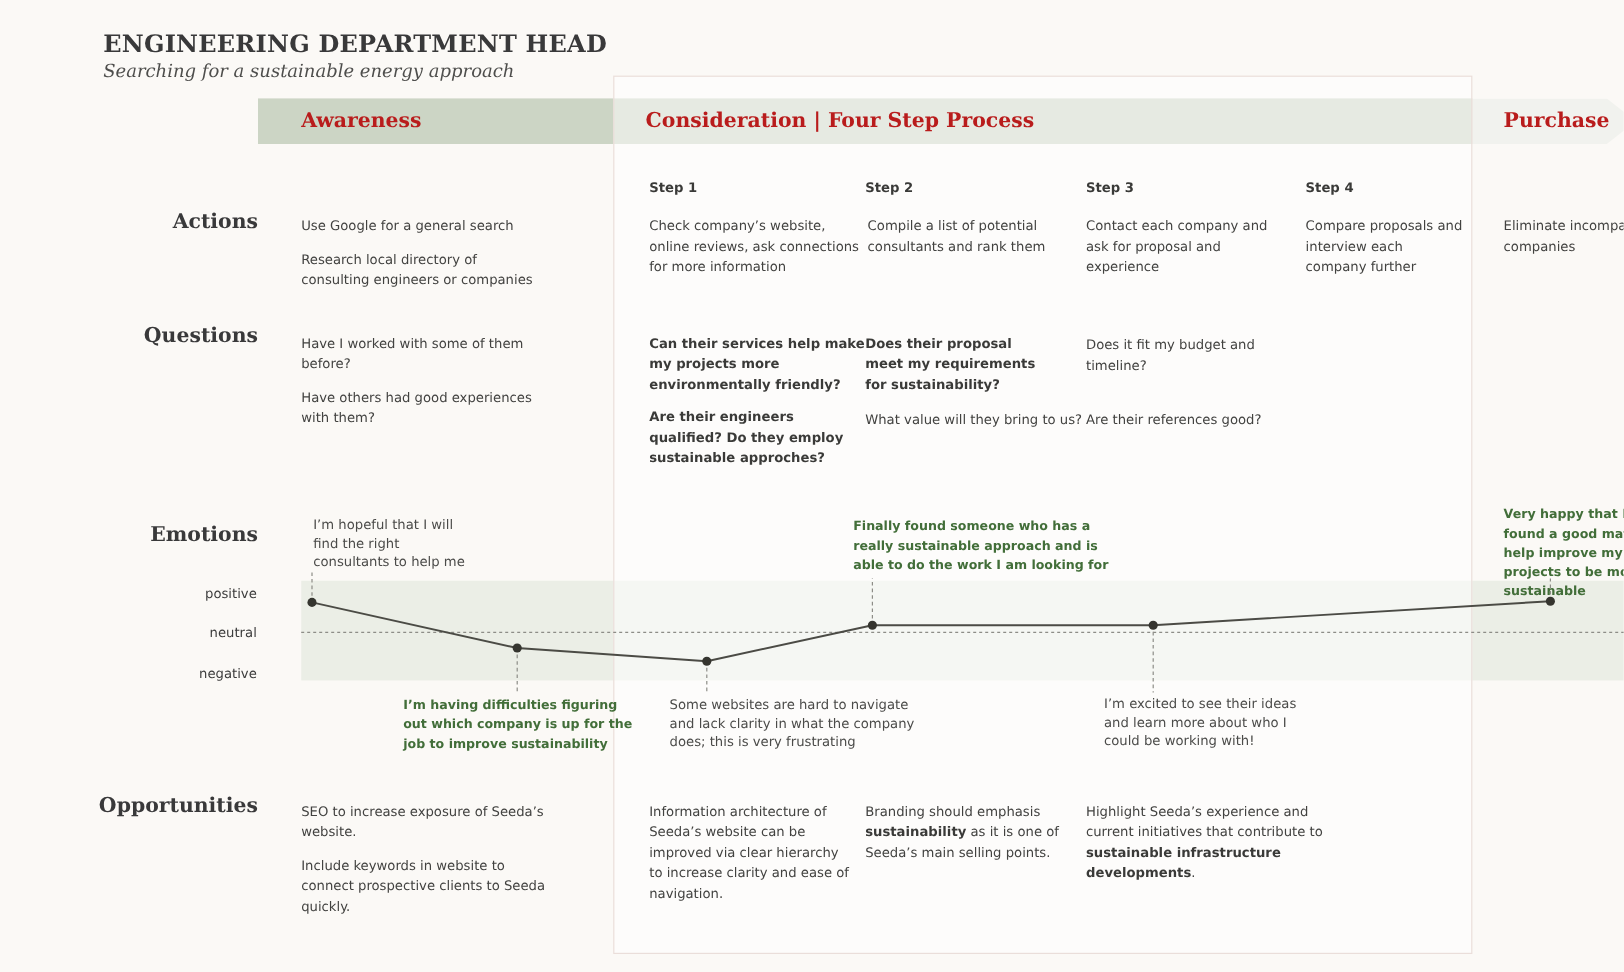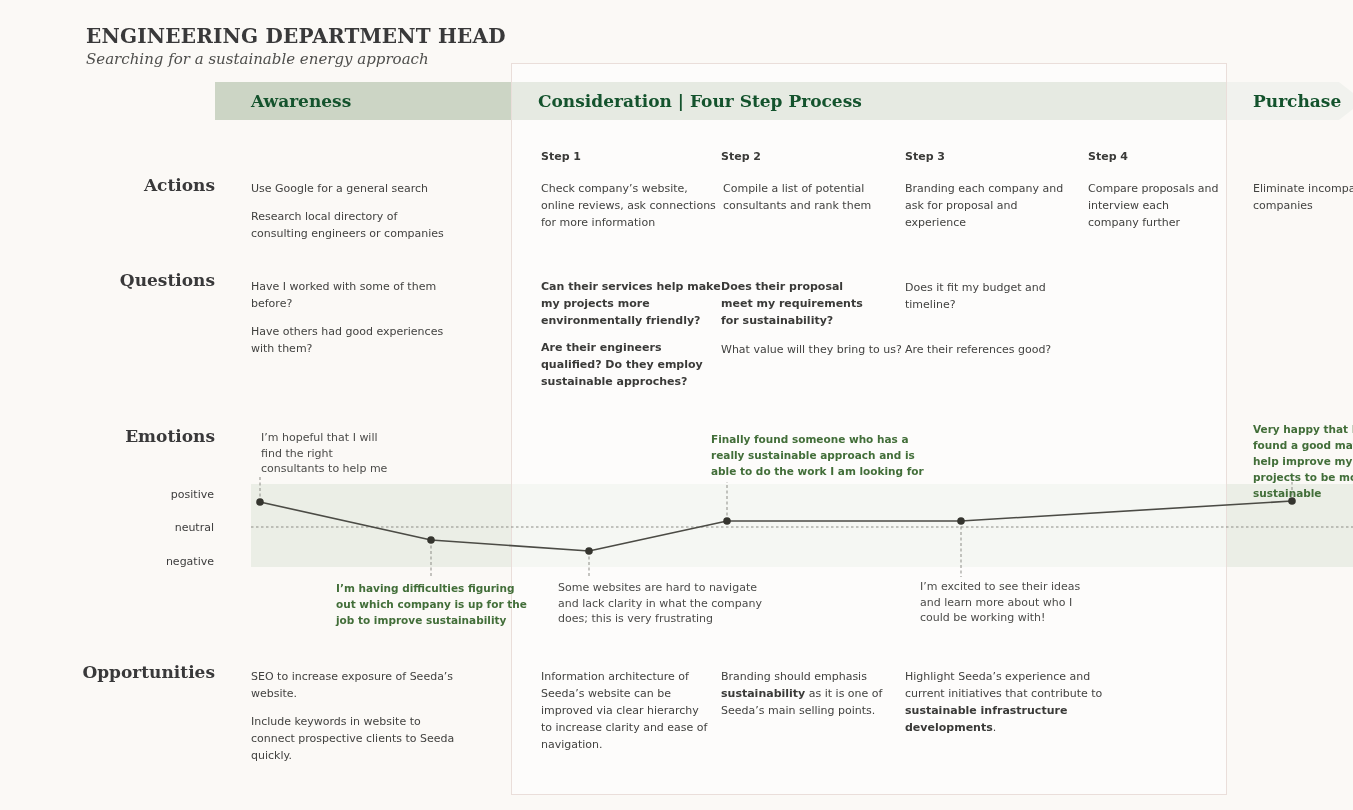--- a/index.html
+++ b/index.html
@@ -37,21 +37,21 @@
   
   .band{top:82px;height:38px;z-index:1;}
   .band-main{left:167px;width:1012px;background:var(--band-green);}
   .band-purchase{
     left:1179px;width:136px;background:var(--band-purchase);
     clip-path:polygon(0 0,calc(100% - 24px) 0,100% 50%,calc(100% - 24px) 100%,0 100%);
   }
   .phase-label{
     top:82px;height:38px;line-height:38px;z-index:4;
     font-family:"DejaVu Serif","Liberation Serif",serif;
-    font-weight:bold;font-size:17px;color:#14532d;
+    font-weight:bold;font-size:17px;color:#b91c1c;
   }
 
   
   .consideration-box{
     left:463px;top:63px;width:716px;height:732px;
     background:rgba(255,255,255,.5);
     border:1px solid var(--box-border);
     z-index:2;
   }
 
@@ -91,39 +91,39 @@
   <div class="abs band band-purchase"></div>
 
   <div class="abs consideration-box"></div>
 
   <div class="abs phase-label" style="left:203px;">Awareness</div>
   <div class="abs phase-label" style="left:490px;">Consideration | Four Step Process</div>
   <div class="abs phase-label" style="left:1205px;">Purchase</div>
 
   <div class="abs row-label" style="top:175px;">Actions</div>
   <div class="abs row-label" style="top:270px;">Questions</div>
-  <div class="abs row-label" style="top:426px;">Emotions</div>
+  <div class="abs row-label" style="top:436px;">Emotions</div>
   <div class="abs row-label" style="top:662px;">Opportunities</div>
 
   <div class="abs scale-label" style="top:488px;">positive</div>
   <div class="abs scale-label" style="top:521px;">neutral</div>
   <div class="abs scale-label" style="top:555px;">negative</div>
 
   <div class="abs step-head" style="left:493px;top:150px;">Step 1</div>
   <div class="abs step-head" style="left:673px;top:150px;">Step 2</div>
   <div class="abs step-head" style="left:857px;top:150px;">Step 3</div>
   <div class="abs step-head" style="left:1040px;top:150px;">Step 4</div>
 
   <div class="abs txt" style="left:203px;top:180px;width:195px;">
     <p>Use Google for a general search</p>
     <p>Research local directory of consulting engineers or companies</p>
   </div>
   <div class="abs txt" style="left:493px;top:180px;width:175px;">Check company’s website, online reviews, ask connections for more information</div>
   <div class="abs txt" style="left:675px;top:180px;width:165px;">Compile a list of potential consultants and rank them</div>
-  <div class="abs txt" style="left:857px;top:180px;width:172px;">Branding each company and ask for proposal and experience</div>
+  <div class="abs txt" style="left:857px;top:180px;width:172px;">Contact each company and ask for proposal and experience</div>
   <div class="abs txt" style="left:1040px;top:180px;width:135px;">Compare proposals and interview each company further</div>
   <div class="abs txt" style="left:1205px;top:180px;width:135px;">Eliminate incompatible companies</div>
 
   <div class="abs txt" style="left:203px;top:278px;width:195px;">
     <p>Have I worked with some of them before?</p>
     <p>Have others had good experiences with them?</p>
   </div>
   <div class="abs txt bold-q" style="left:493px;top:278px;width:180px;">Can their services help make my projects more environmentally friendly?</div>
   <div class="abs txt bold-q" style="left:493px;top:339px;width:180px;">Are their engineers qualified? Do they employ sustainable approches?</div>
   <div class="abs txt bold-q" style="left:673px;top:278px;width:155px;">Does their proposal meet my requirements for sustainability?</div>

